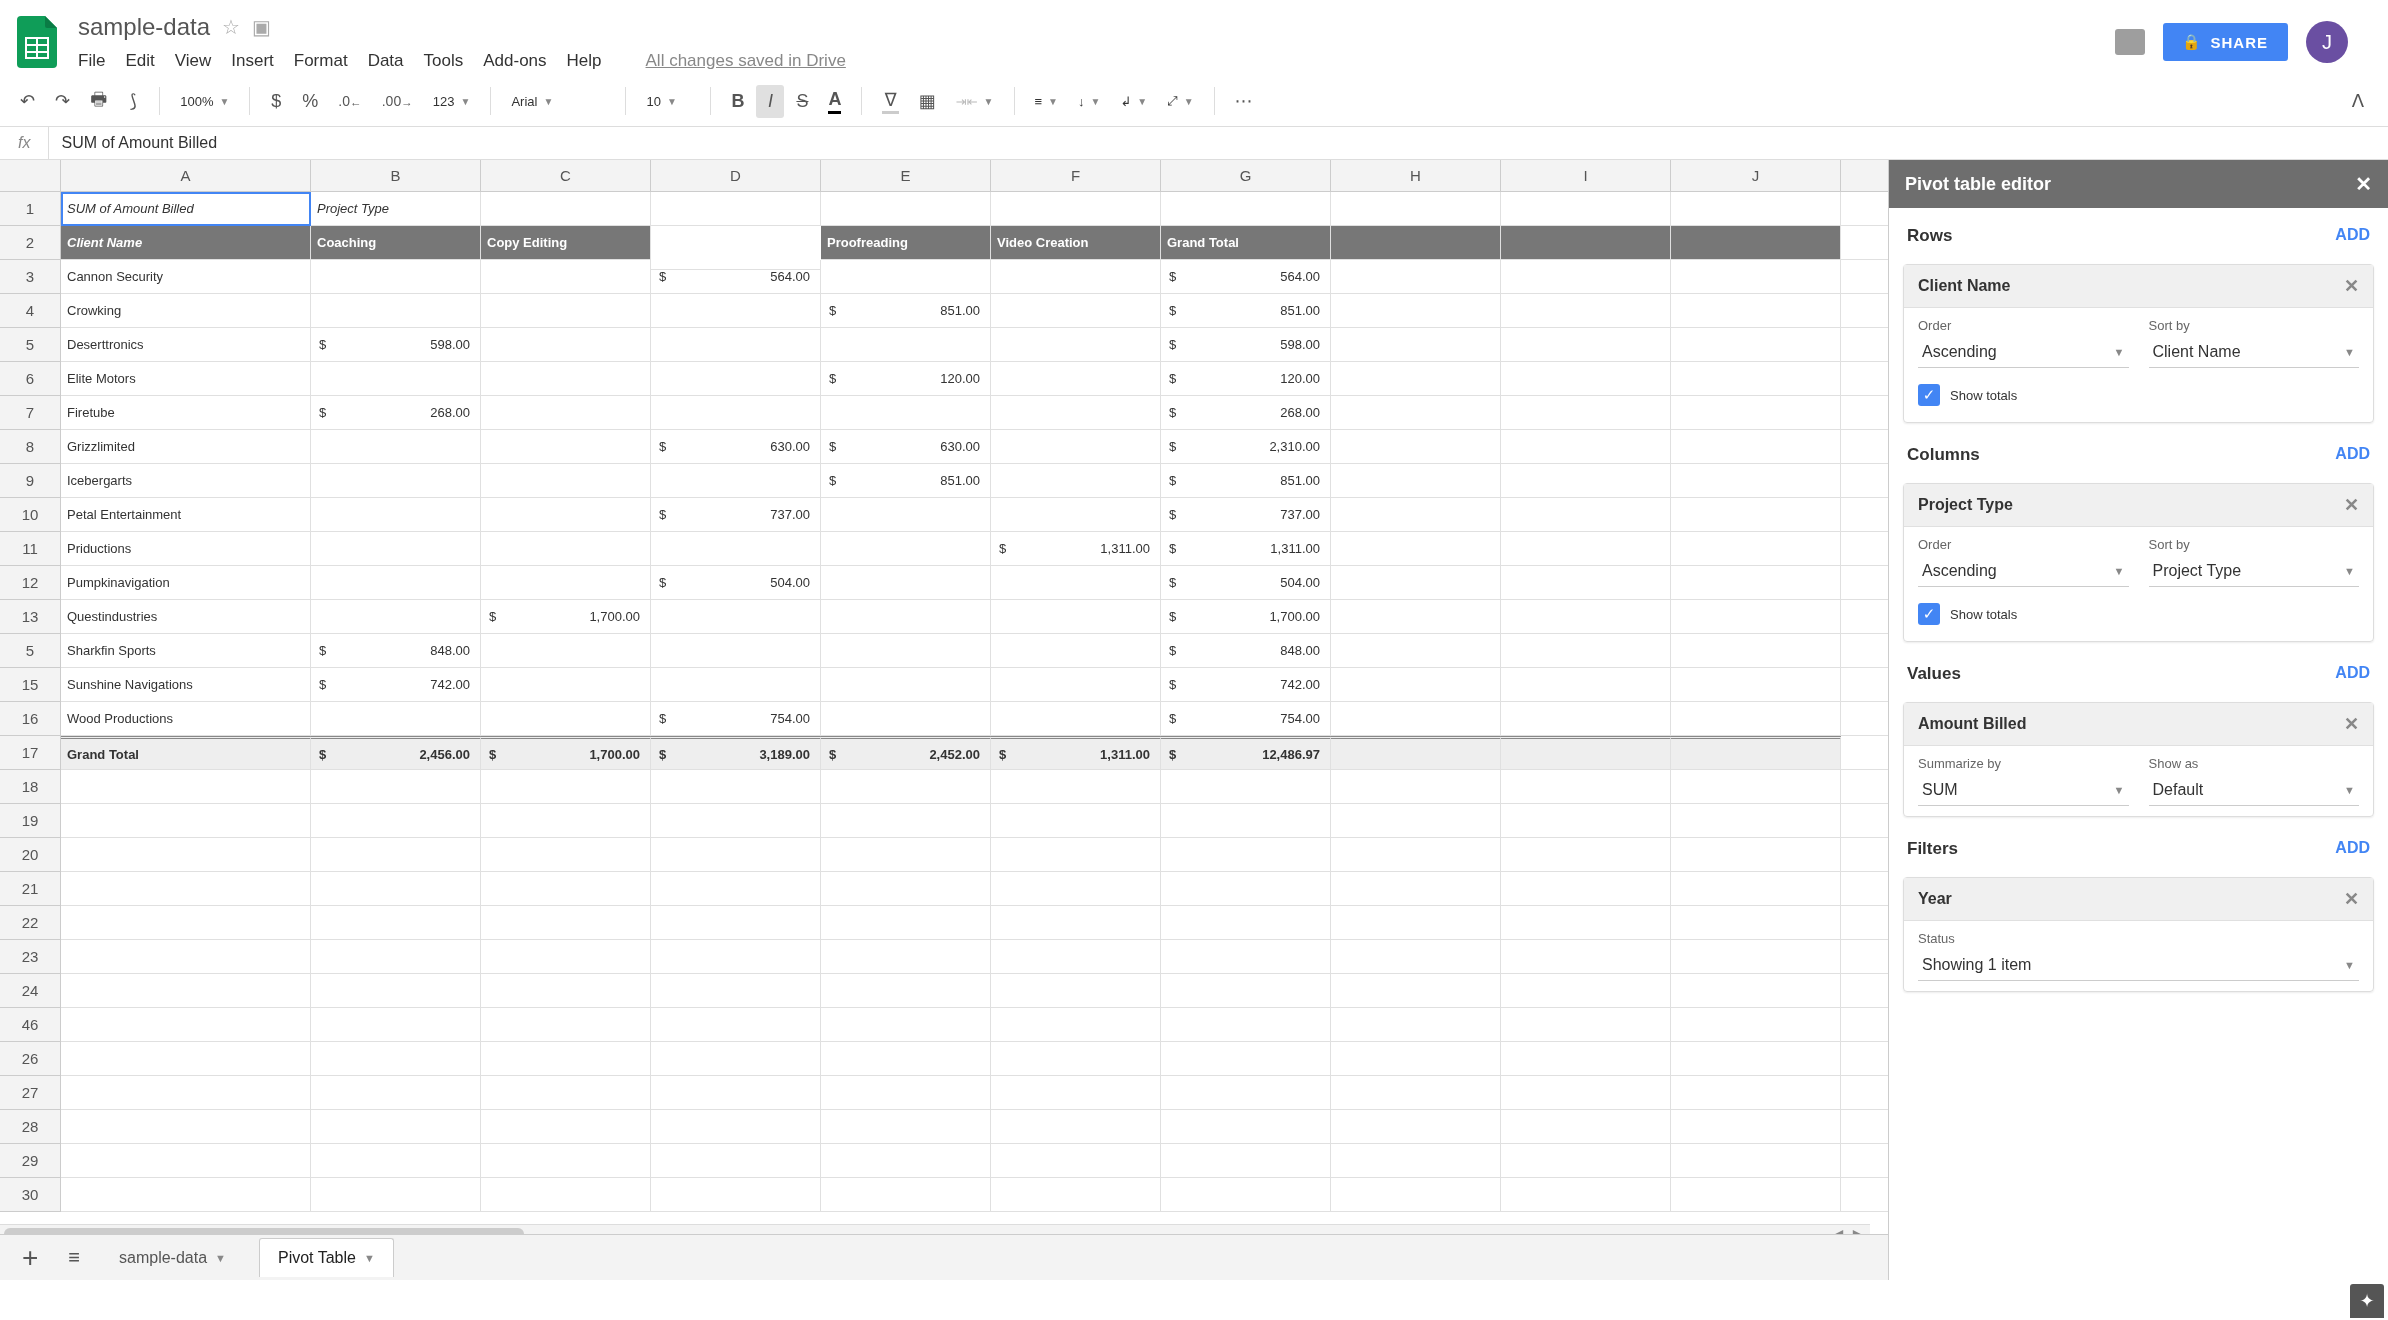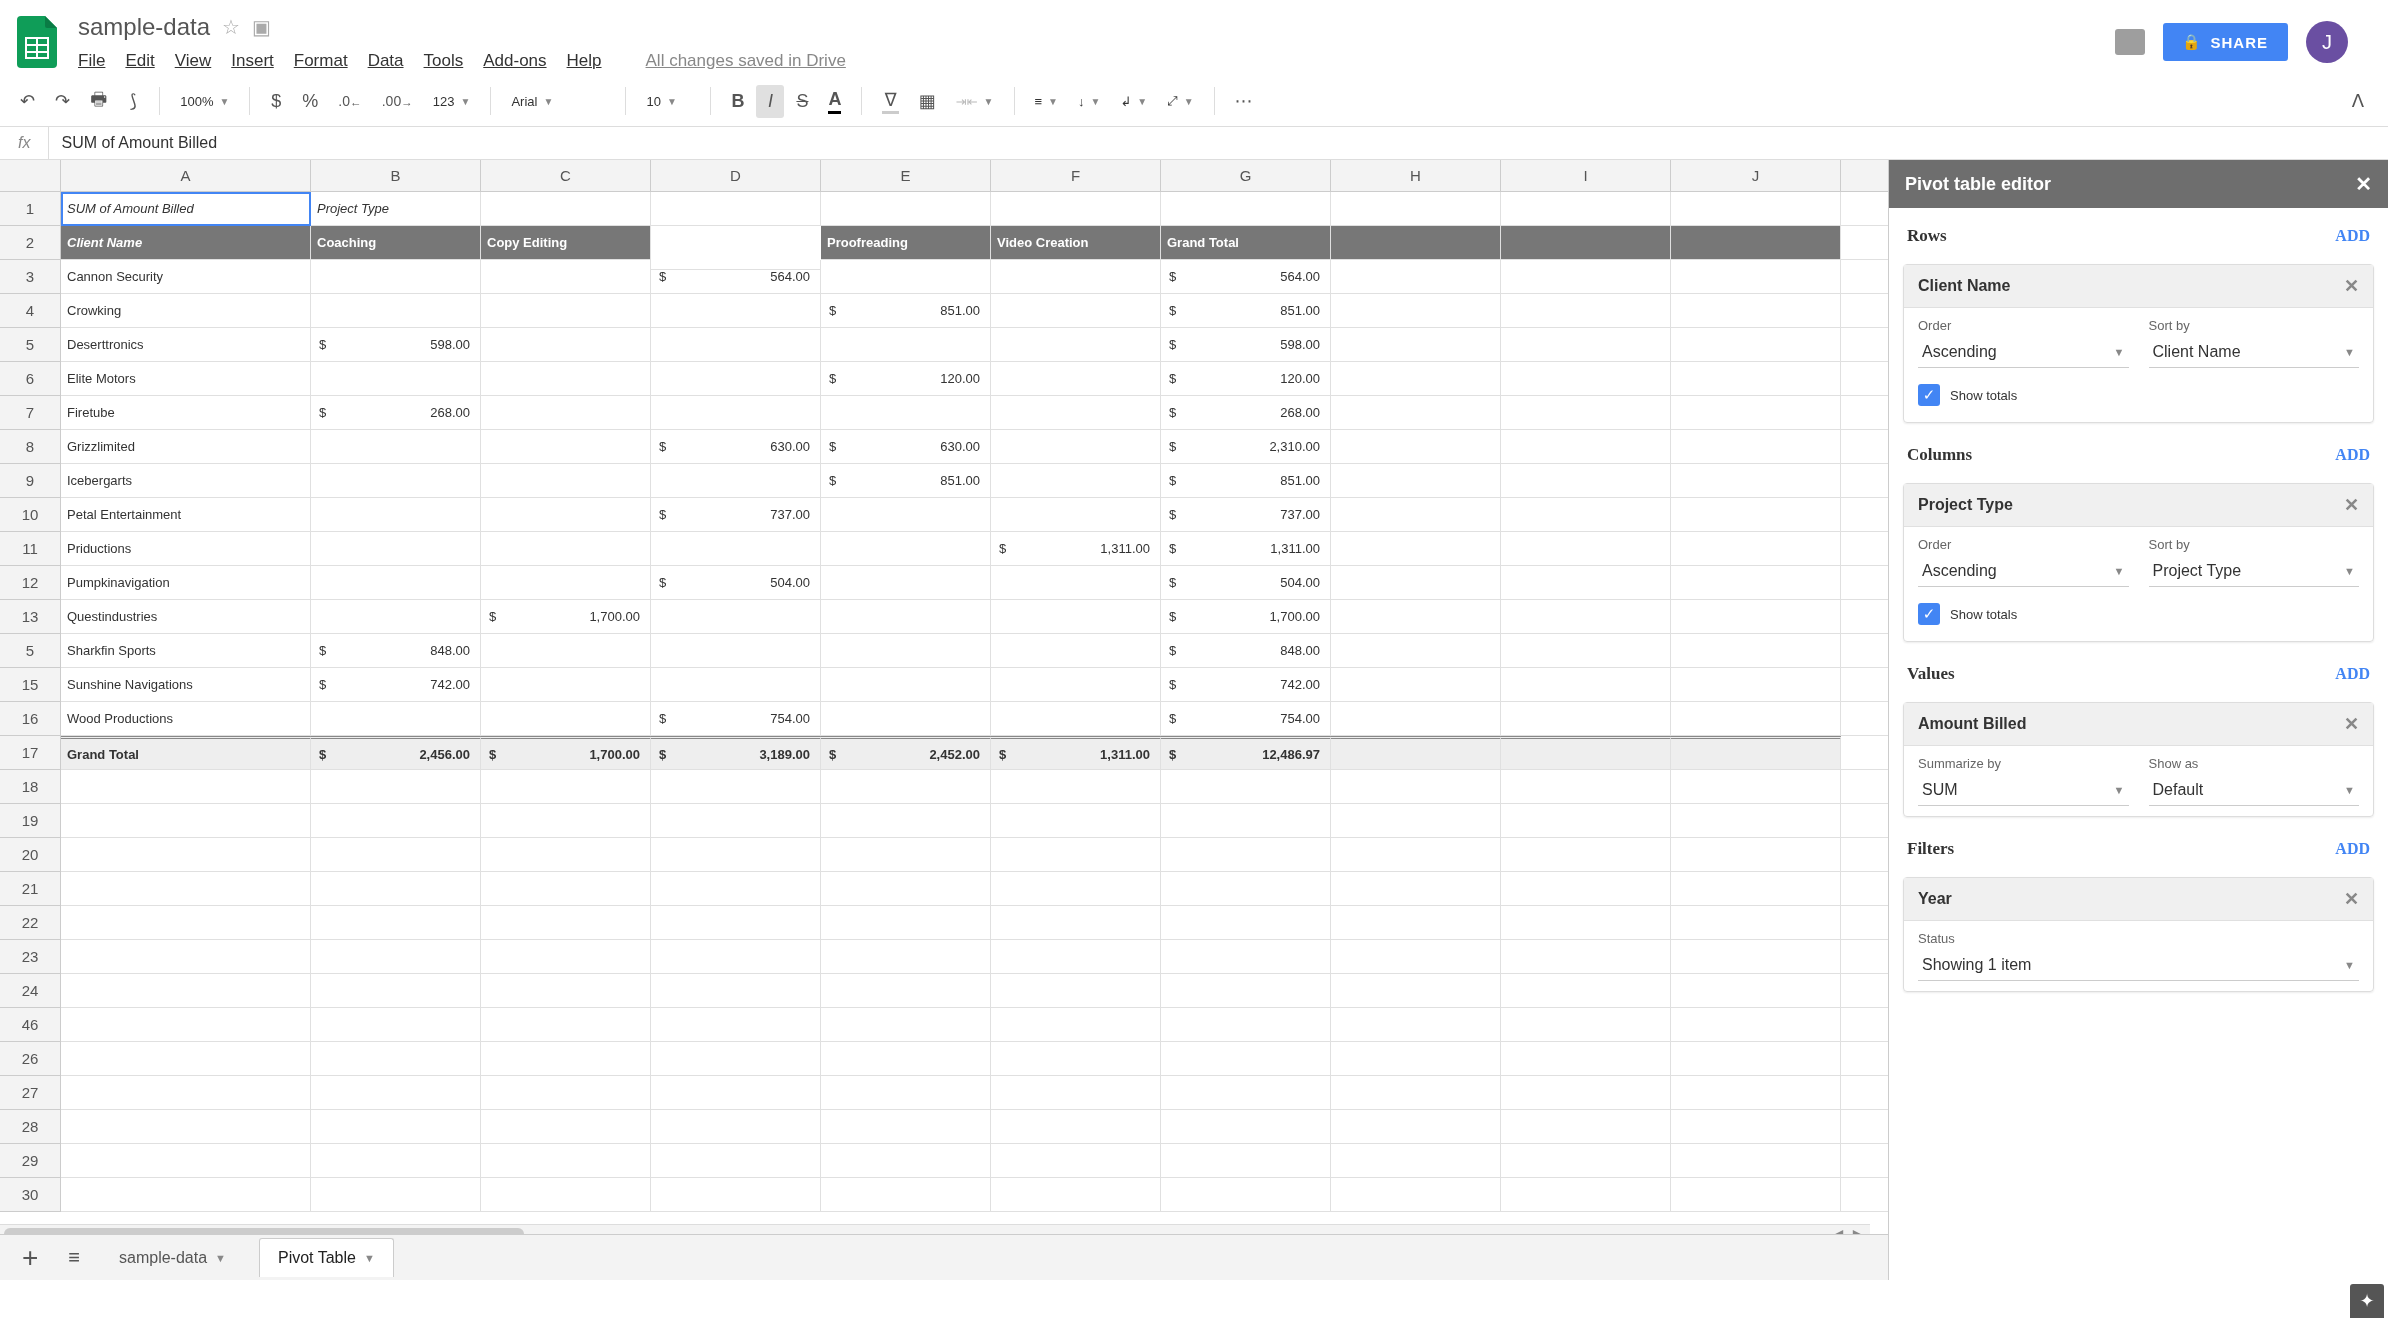--- a/index.html
+++ b/index.html
@@ -6,21 +6,21 @@
   body { font-family: Arial, sans-serif; font-size: 13px; color: #333; background: #fff; width: 2388px; height: 1320px; overflow: hidden; }
 
   
   .title-bar { display: flex; align-items: center; padding: 12px 20px 4px 12px; gap: 12px; }
   .sheets-logo { width: 50px; height: 60px; display:flex; align-items:center; justify-content:center; }
   .title-area { display:flex; flex-direction:column; gap:4px; }
   .doc-title-row { display:flex; align-items:center; gap:12px; padding-left:4px; }
   .doc-title { font-size: 24px; color:#555; }
   .star-icon, .folder-icon { color:#aaa; font-size:20px; }
   .menu-bar { display:flex; gap:20px; padding-left:4px; font-size:17px; color:#333; margin-top:6px; align-items:center;}
-  .menu-bar div { cursor:pointer;text-decoration:underline; }
+  .menu-bar div { cursor:pointer; }
   .save-status { color:#888; text-decoration:underline; margin-left:24px; }
   .title-right { margin-left:auto; display:flex; align-items:center; gap:18px; padding-right:20px;}
   .comment-icon { width:30px; height:26px; background:#9e9e9e; border-radius:3px; position:relative; }
   .comment-icon:after { content:""; position:absolute; bottom:-5px; right:6px; border:5px solid transparent; border-top-color:#9e9e9e; }
   .share-btn { background:#4285f4; color:#fff; font-weight:bold; font-size:15px; padding:10px 20px; border-radius:3px; display:flex; align-items:center; gap:8px; cursor:pointer; letter-spacing:1px;}
   .avatar { width:42px; height:42px; border-radius:50%; background:#6a4fa2; display:flex; align-items:center; justify-content:center; color:#fff; font-size:20px; }
 
   
   .toolbar { display:flex; align-items:center; gap:4px; padding:6px 12px; height:50px; }
   .tb-sep { width:1px; height:28px; background:#ddd; margin:0 8px; }
@@ -69,21 +69,21 @@
   .all-sheets { font-size:20px; color:#555; cursor:pointer; padding:0 6px;}
   .sheet-tab { padding:10px 18px; background:#f3f3f3; border:1px solid transparent; display:flex; align-items:center; gap:8px; color:#555; cursor:pointer; font-size:16px;}
   .sheet-tab.active { background:#fff; border:1px solid #ccc; border-bottom:none; color:#222; border-radius:3px 3px 0 0;}
   .sheet-tab .arrow{font-size:11px; color:#888;}
 
   
   .pivot-panel { width:500px; border-left:1px solid #ccc; display:flex; flex-direction:column; overflow-y:auto; }
   .pivot-header { background:#6e6e6e; color:#fff; padding:12px 16px; display:flex; align-items:center; font-size:18px; font-weight:bold;}
   .pivot-header .close { margin-left:auto; cursor:pointer; font-size:20px;}
   .pivot-body { padding:10px 14px; display:flex; flex-direction:column; gap:14px; overflow-y:auto;}
-  .section-head { display:flex; align-items:center; padding:8px 4px 4px;font-family:Liberation Serif, serif; }
+  .section-head { display:flex; align-items:flex-start; padding:8px 4px 4px; }
   .section-head .label { font-weight:bold; font-size:17px; color:#333;}
   .section-head .add { margin-left:auto; color:#4285f4; font-weight:bold; font-size:16px; cursor:pointer;}
   .card { border:1px solid #ddd; border-radius:4px; box-shadow:0 1px 2px rgba(0,0,0,0.08); }
   .card-head { background:#f0f0f0; padding:10px 14px; display:flex; align-items:center; font-weight:bold; font-size:16px; border-bottom:1px solid #e0e0e0;}
   .card-head .rm { margin-left:auto; color:#888; cursor:pointer; font-size:18px;}
   .card-body { padding:10px 14px; display:flex; flex-direction:column; gap:10px;}
   .fields-row { display:flex; gap:20px; }
   .field { flex:1; display:flex; flex-direction:column; gap:4px;}
   .field-label { font-size:13px; color:#666;}
   .field-input { border-bottom:1px solid #ccc; padding:6px 4px; display:flex; align-items:center; font-size:16px; cursor:pointer;}

